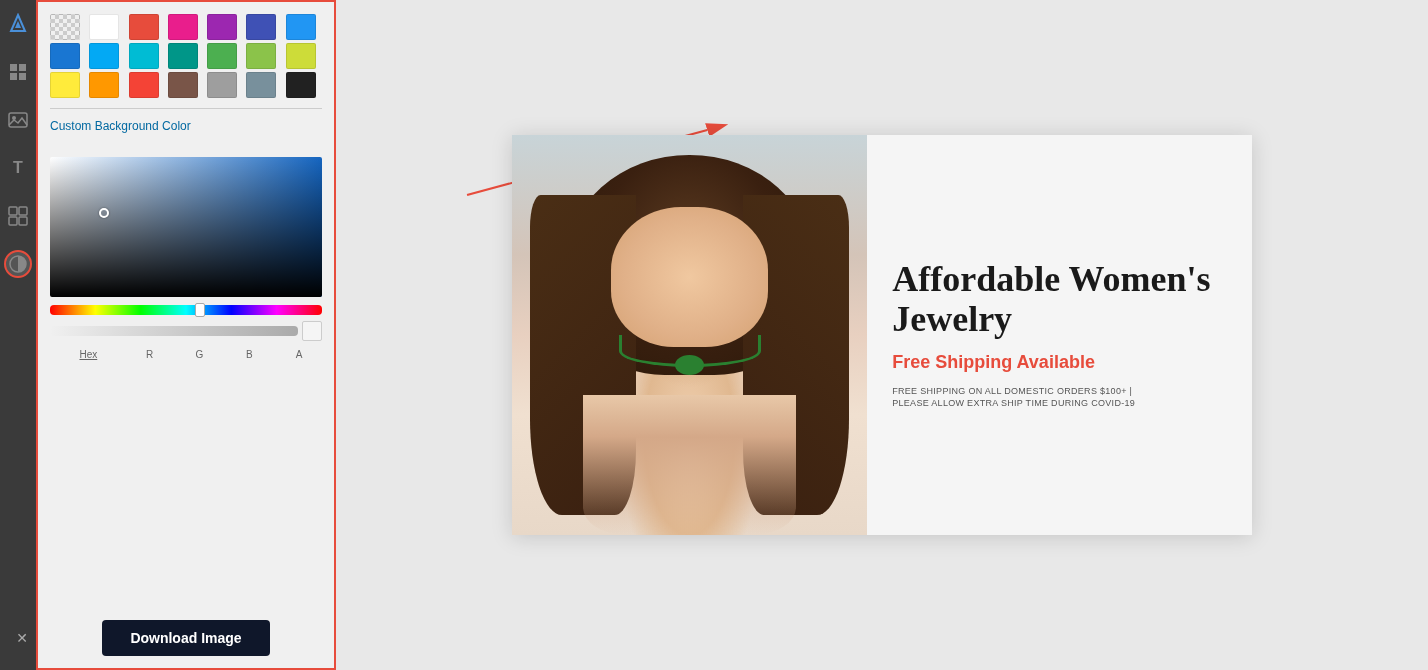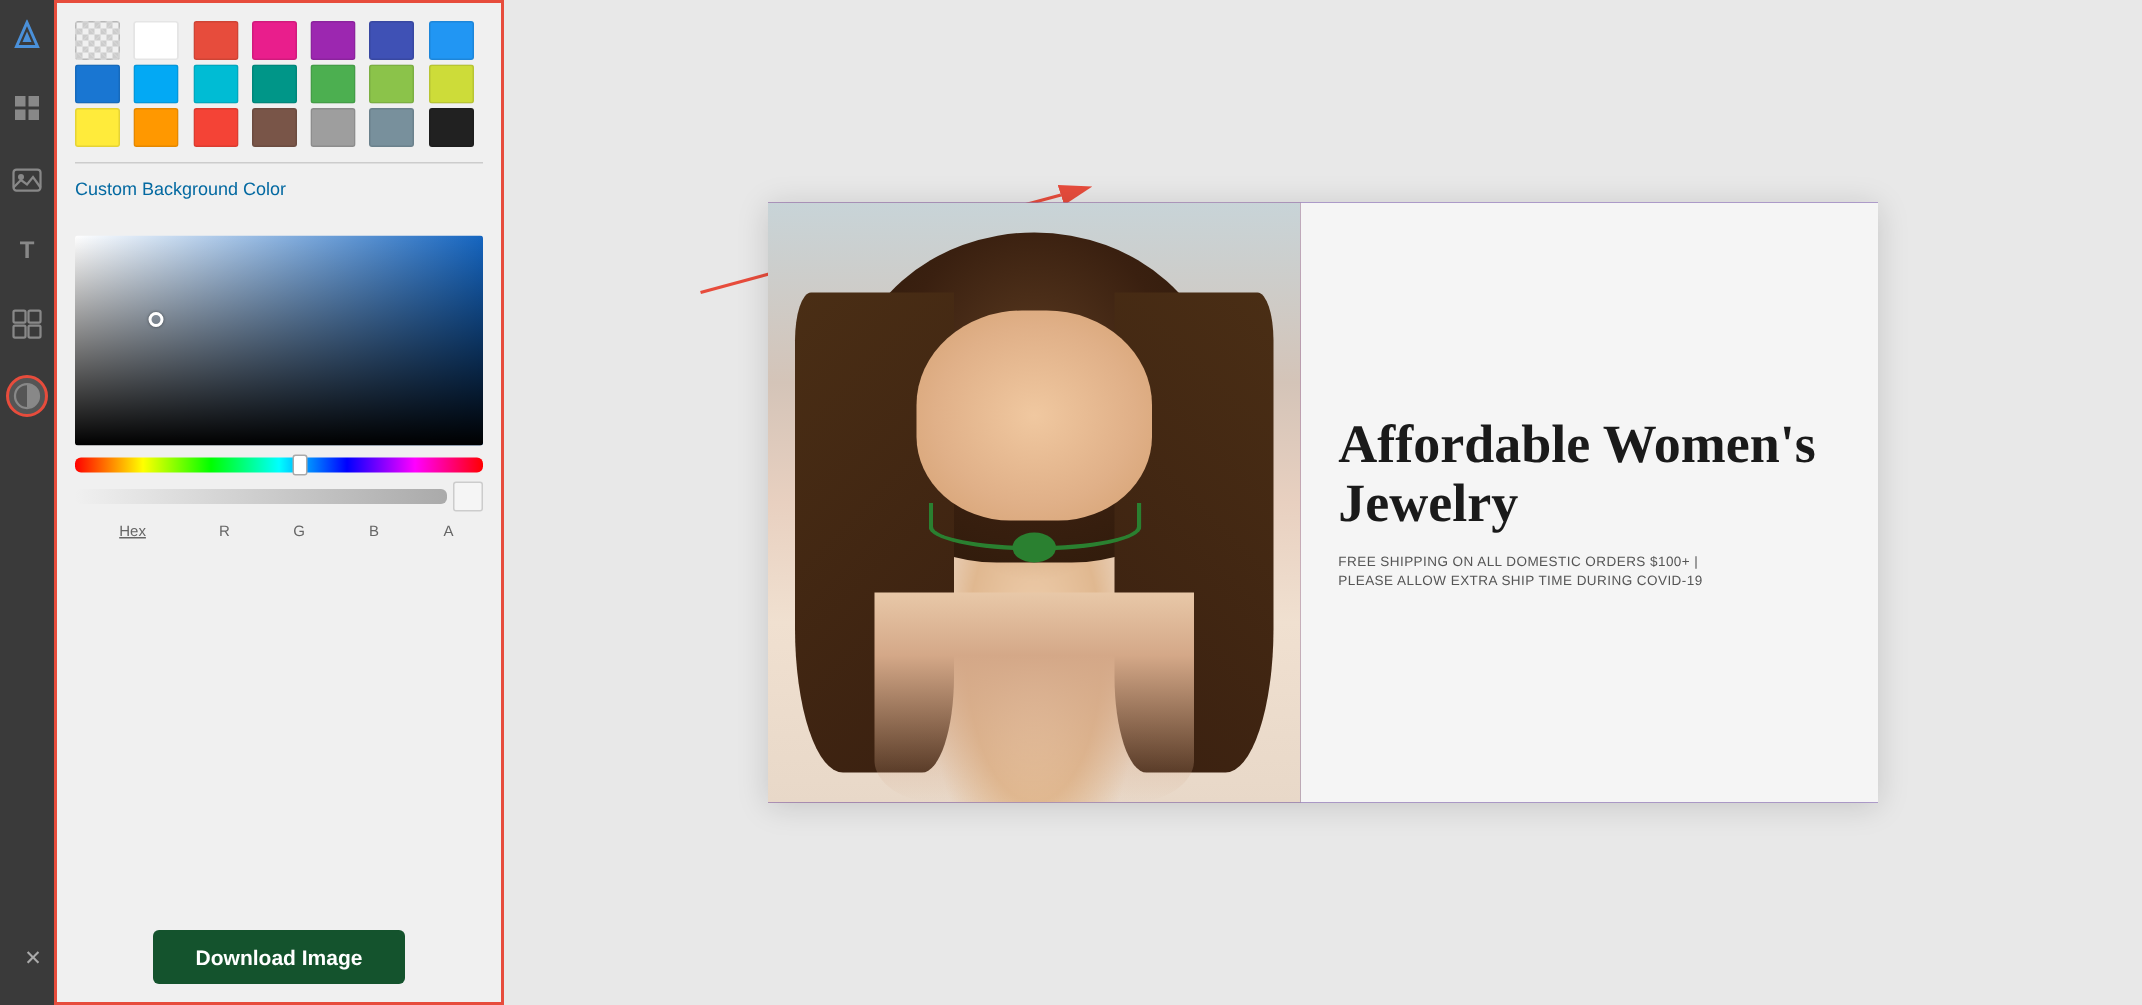--- a/index.html
+++ b/index.html
@@ -245,21 +245,21 @@
     }
 
     
     .download-btn-wrap {
       padding: 12px;
       display: flex;
       justify-content: center;
     }
 
     .download-btn {
-      background: #14532d;
+      background: #0f172a;
       color: white;
       border: none;
       border-radius: 4px;
       padding: 10px 28px;
       font-size: 14px;
       font-weight: 600;
       cursor: pointer;
     }
 
     
@@ -270,21 +270,21 @@
       align-items: center;
       justify-content: center;
       padding: 30px;
       position: relative;
     }
 
     
     .ad-image {
       width: 740px;
       height: 400px;
-      background: #4c1d95;
+      background: #0ea5e9;
       display: flex;
       overflow: hidden;
       box-shadow: 0 2px 20px rgba(0,0,0,0.15);
       position: relative;
     }
 
     .ad-photo {
       width: 48%;
       height: 100%;
       background: linear-gradient(135deg, #d4a9a0 0%, #c8a090 20%, #e8c5b0 40%, #c0908a 60%, #d4b5a0 80%, #b8a898 100%);
@@ -569,19 +569,20 @@
       <div class="hair-side-left"></div>
       <div class="hair-side-right"></div>
       <div class="face"></div>
       <div class="body-area"></div>
       <div class="necklace"></div>
       <div class="necklace-gem"></div>
     </div>
 
     <div class="ad-text-area">
       <div class="ad-headline">Affordable Women's Jewelry</div>
+      <div class="ad-subheadline">Free Shipping Available</div>
       <div class="ad-smalltext">
         <span>FREE SHIPPING ON ALL DOMESTIC ORDERS $100+  |</span><br>
         <span>PLEASE ALLOW EXTRA SHIP TIME DURING COVID-19</span>
       </div>
     </div>
   </div>
 </div>
 
 </body></html>

